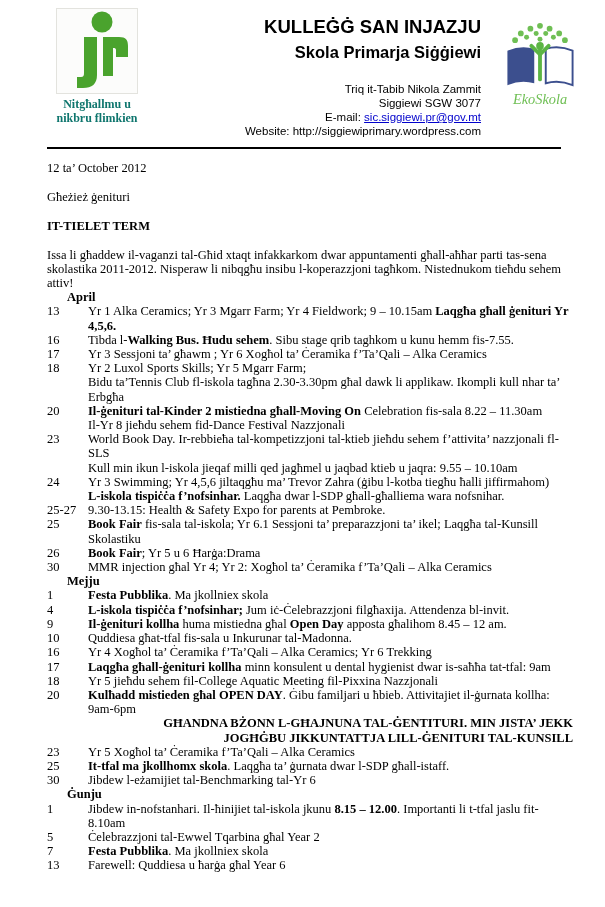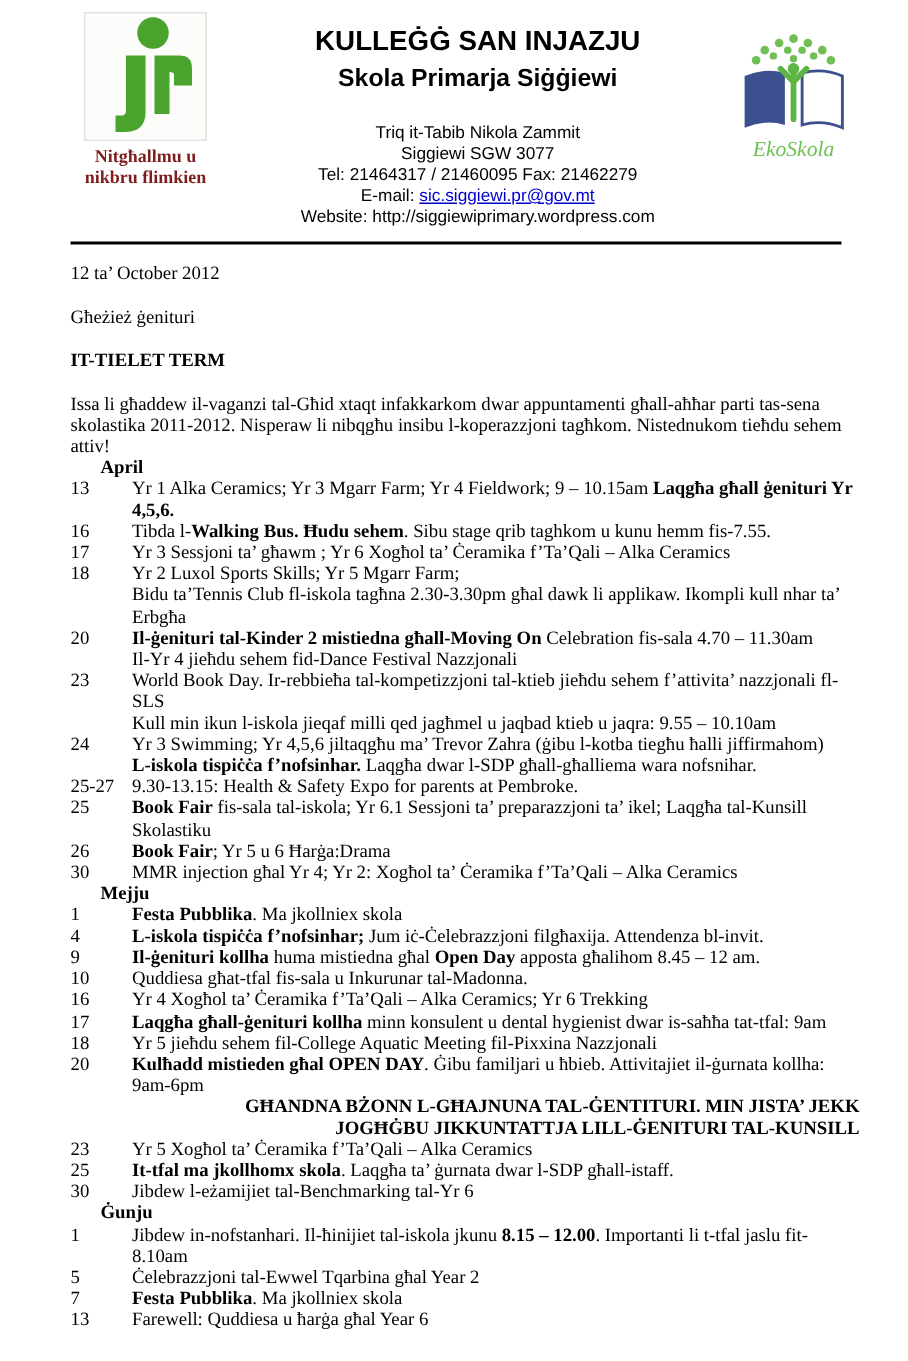--- a/index.html
+++ b/index.html
@@ -6,28 +6,28 @@
   .page {
     width:605px; height:907px; box-sizing:border-box; position:relative;
     background:#fff; color:#000;
     font-family:"Liberation Serif", serif; font-size:12.5px; line-height:14.2px;
     overflow:hidden;
   }
   
   .header { display:flex; padding:6px 6px 0 38px; }
   .logo-left { width:118px; text-align:center; }
   .jr-box { width:80px; height:84px; margin:2px auto 0 auto; background:#fcfcfb; border:1px solid #e3e3de; }
-  .motto { color:#7f1d1d; font-weight:bold; font-size:12px; line-height:14px; margin-top:3px; }
-  .center-block { flex:1; text-align:center; font-family:"Liberation Sans", sans-serif; padding-top:10px; }
+  .motto { color:#0f766e; font-weight:bold; font-size:12px; line-height:14px; margin-top:3px; }
+  .center-block { flex:1; text-align:right; font-family:"Liberation Sans", sans-serif; padding-top:10px; }
   .college-name { font-size:18.5px; font-weight:bold; line-height:22px; }
   .school-name  { font-size:16.5px; font-weight:bold; line-height:20px; margin-top:4px; }
   .addr { font-size:11.5px; line-height:14px; }
   .addr-first { margin-top:20px; }
   .email-link { color:#0000cc; text-decoration:underline; }
-  .logo-right { width:118px; padding-top:14px; }
+  .logo-right { width:118px; padding-top:14px; text-align:center; }
   .divider { border:none; border-top:2px solid #000; margin:9px 44px 0 47px; }
   
   .body { padding:0 32px 0 47px; }
   .date-line { margin-top:12px; }
   .salutation { margin-top:15px; }
   .term-heading { margin-top:15px; font-weight:bold; }
   .intro { margin-top:14px; }
   .month-heading { font-weight:bold;margin-left:20px; }
   .srow { display:flex; }
   .srow .d { min-width:41px; flex-shrink:0; }
@@ -54,21 +54,20 @@
         <div>Nitgħallmu u</div>
         <div>nikbru flimkien</div>
       </div>
     </div>
 
     <div class="center-block">
       <div class="college-name">KULLEĠĠ SAN INJAZJU</div>
       <div class="school-name">Skola Primarja Siġġiewi</div>
       <div class="addr addr-first">Triq it-Tabib Nikola Zammit</div>
       <div class="addr">Siggiewi  SGW 3077</div>
-      <div class="addr">Tel: 21464317  /  21460095  Fax: 21462279</div>
       <div class="addr"><span>E-mail: </span><a href="#" class="email-link">sic.siggiewi.pr@gov.mt</a></div>
       <div class="addr">Website:  http://siggiewiprimary.wordpress.com</div>
     </div>
 
     <div class="logo-right">
       <svg width="96" height="92" viewBox="0 0 100 96">
         <g fill="#6fbf54">
           <circle cx="50" cy="6" r="3"></circle>
             <circle cx="40" cy="9" r="3"></circle>
             <circle cx="60" cy="9" r="3"></circle>
@@ -121,25 +120,25 @@
         <div class="srow">
           <span class="d">18</span>
           <span class="t"><span>Yr 2 Luxol Sports Skills; Yr 5 Mgarr Farm;</span></span>
         </div>
         <div class="srow">
           <span class="d"></span>
           <span class="t"><span>Bidu ta’Tennis Club fl-iskola tagħna 2.30-3.30pm għal dawk li applikaw. Ikompli  kull nhar ta’ Erbgħa</span></span>
         </div>
         <div class="srow">
           <span class="d">20</span>
-          <span class="t"><span class="b">Il-ġenituri tal-Kinder 2 mistiedna għall-Moving On</span><span> Celebration fis-sala 4.70 – 11.30am</span></span>
-        </div>
-        <div class="srow">
-          <span class="d"></span>
-          <span class="t"><span>Il-Yr 4 jieħdu sehem fid-Dance Festival Nazzjonali</span></span>
+          <span class="t"><span class="b">Il-ġenituri tal-Kinder 2 mistiedna għall-Moving On</span><span> Celebration fis-sala 8.22 – 11.30am</span></span>
+        </div>
+        <div class="srow">
+          <span class="d"></span>
+          <span class="t"><span>Il-Yr 8 jieħdu sehem fid-Dance Festival Nazzjonali</span></span>
         </div>
         <div class="srow">
           <span class="d">23</span>
           <span class="t"><span>World Book Day. Ir-rebbieħa tal-kompetizzjoni tal-ktieb jieħdu sehem f’attivita’ nazzjonali fl-SLS</span></span>
         </div>
         <div class="srow">
           <span class="d"></span>
           <span class="t"><span>Kull min ikun l-iskola jieqaf  milli qed jagħmel u jaqbad ktieb u jaqra: 9.55 – 10.10am</span></span>
         </div>
         <div class="srow">

